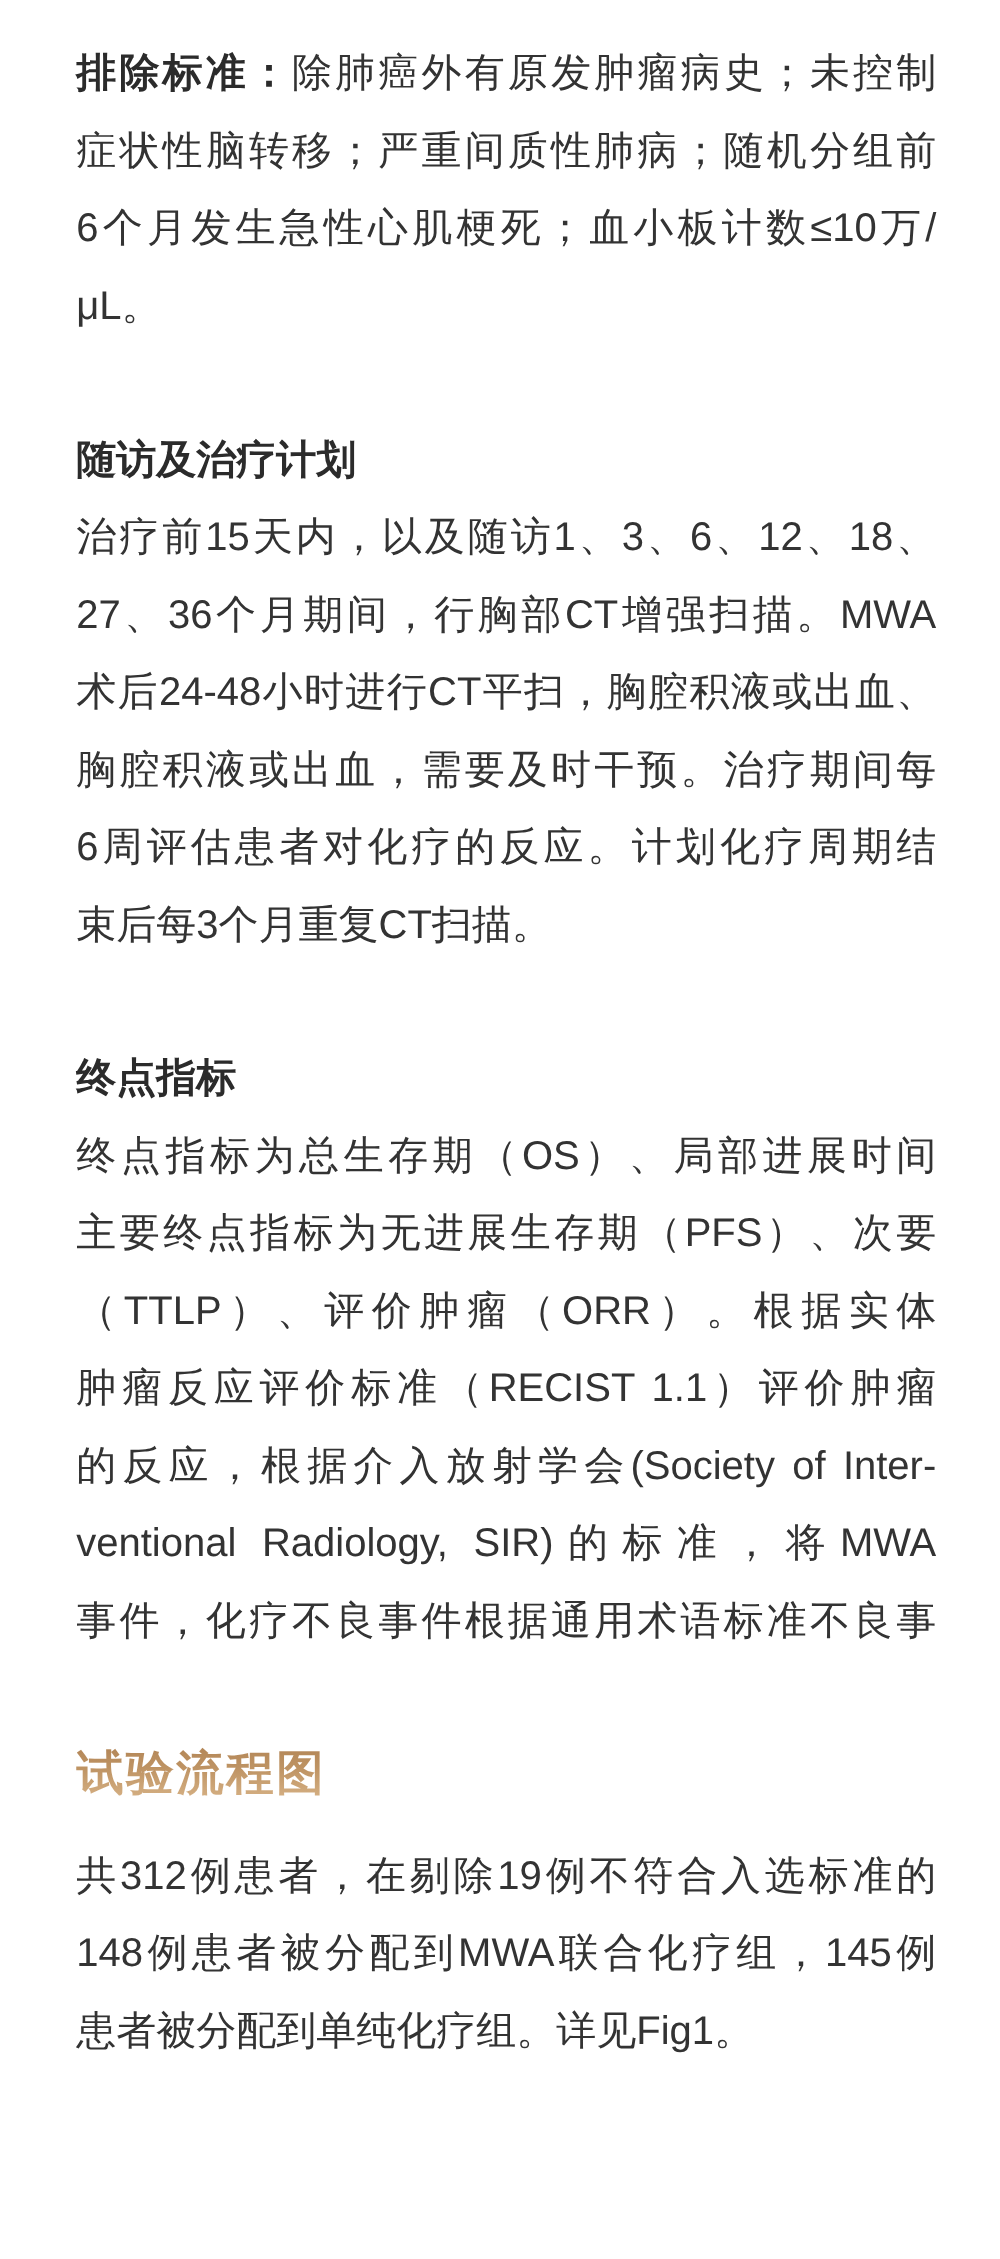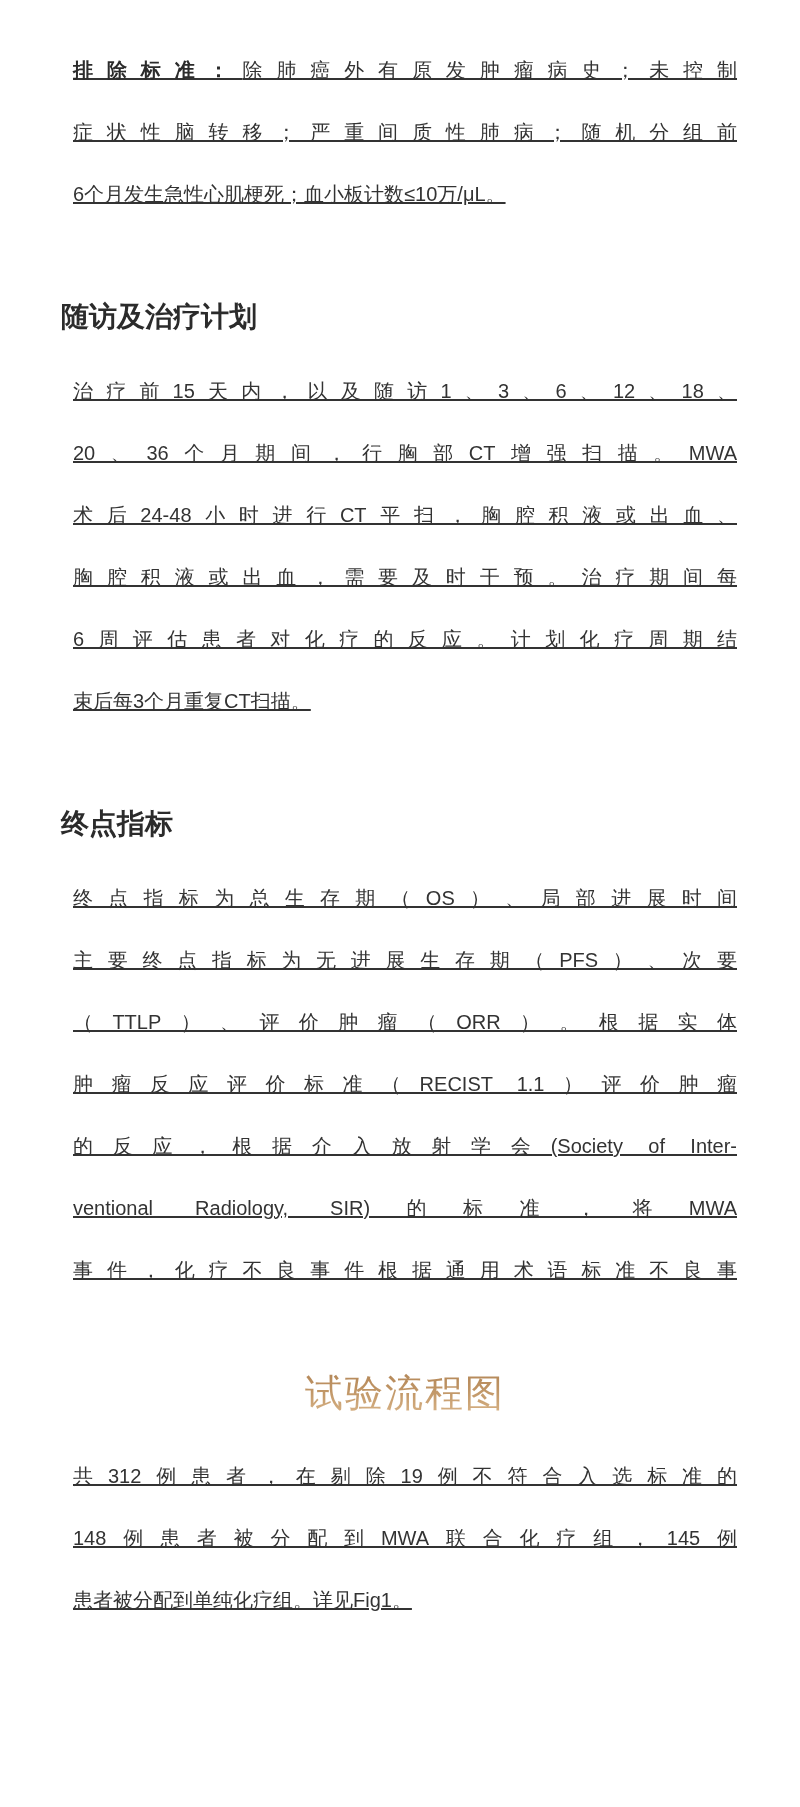--- a/index.html
+++ b/index.html
@@ -14,61 +14,60 @@
     font-family: "Liberation Sans", "DejaVu Sans", sans-serif;
     -webkit-font-smoothing: antialiased;
   }
   .article {
     box-sizing: border-box;
     width: 800px;
     padding: 27px 51px 28px 61px;
   }
   
   .para {
-    font-size: 20px;
+    font-size: 32px;
     line-height: 62px;
     color: #333333;
     font-weight: 400;
-    margin: 12px;
-    text-decoration: underline;
+    margin: 0;
   }
   .line {
     text-align: justify;
     text-align-last: justify;
     text-justify: inter-ideograph;
     white-space: normal;
   }
   .line.last {
     text-align-last: left;
   }
   .lead {
     font-weight: 700;
     color: #2b2b2b;
   }
   
   h2 { margin: 0; }
   .sec-heading {
-    font-size: 28px;
+    font-size: 32px;
     line-height: 62px;
     font-weight: 700;
     color: #2b2b2b;
     margin-top: 61px;
     text-align: left;
   }
   
   .gold-heading {
     font-family: "Liberation Serif", "DejaVu Serif", serif;
     font-size: 38px;
     line-height: 80px;
-    font-weight: 400;
+    font-weight: 700;
     margin-top: 52px;
     margin-bottom: 10px;
     letter-spacing: 2px;
     color: #bb8f5d;
-    text-align: center;
+    text-align: left;
   }
   @supports ((-webkit-background-clip: text) or (background-clip: text)) {
     .gold-heading {
       background: linear-gradient(180deg, #a6784b 0%, #bf9464 45%, #d9b589 80%, #e6c9a0 100%);
       -webkit-background-clip: text;
       background-clip: text;
       -webkit-text-fill-color: transparent;
       color: transparent;
     }
   }
@@ -78,21 +77,21 @@
 
 <main class="article">
     <div class="para">
       <div class="line"><b class="lead">排除标准：</b>除肺癌外有原发肿瘤病史；未控制</div>
       <div class="line">症状性脑转移；严重间质性肺病；随机分组前</div>
       <div class="line last">6个月发生急性心肌梗死；血小板计数≤10万/μL。</div>
     </div>
     <h2 class="sec-heading">随访及治疗计划</h2>
     <div class="para">
       <div class="line">治疗前15天内，以及随访1、3、6、12、18、</div>
-      <div class="line">20、36个月期间，行胸部CT增强扫描。MWA</div>
+      <div class="line">27、36个月期间，行胸部CT增强扫描。MWA</div>
       <div class="line">术后24-48小时进行CT平扫，胸腔积液或出血、</div>
       <div class="line">胸腔积液或出血，需要及时干预。治疗期间每</div>
       <div class="line">6周评估患者对化疗的反应。计划化疗周期结</div>
       <div class="line last">束后每3个月重复CT扫描。</div>
     </div>
     <h2 class="sec-heading">终点指标</h2>
     <div class="para">
       <div class="line">终点指标为总生存期（OS）、局部进展时间</div>
       <div class="line">主要终点指标为无进展生存期（PFS）、次要</div>
       <div class="line">（TTLP）、评价肿瘤（ORR）。根据实体</div>

